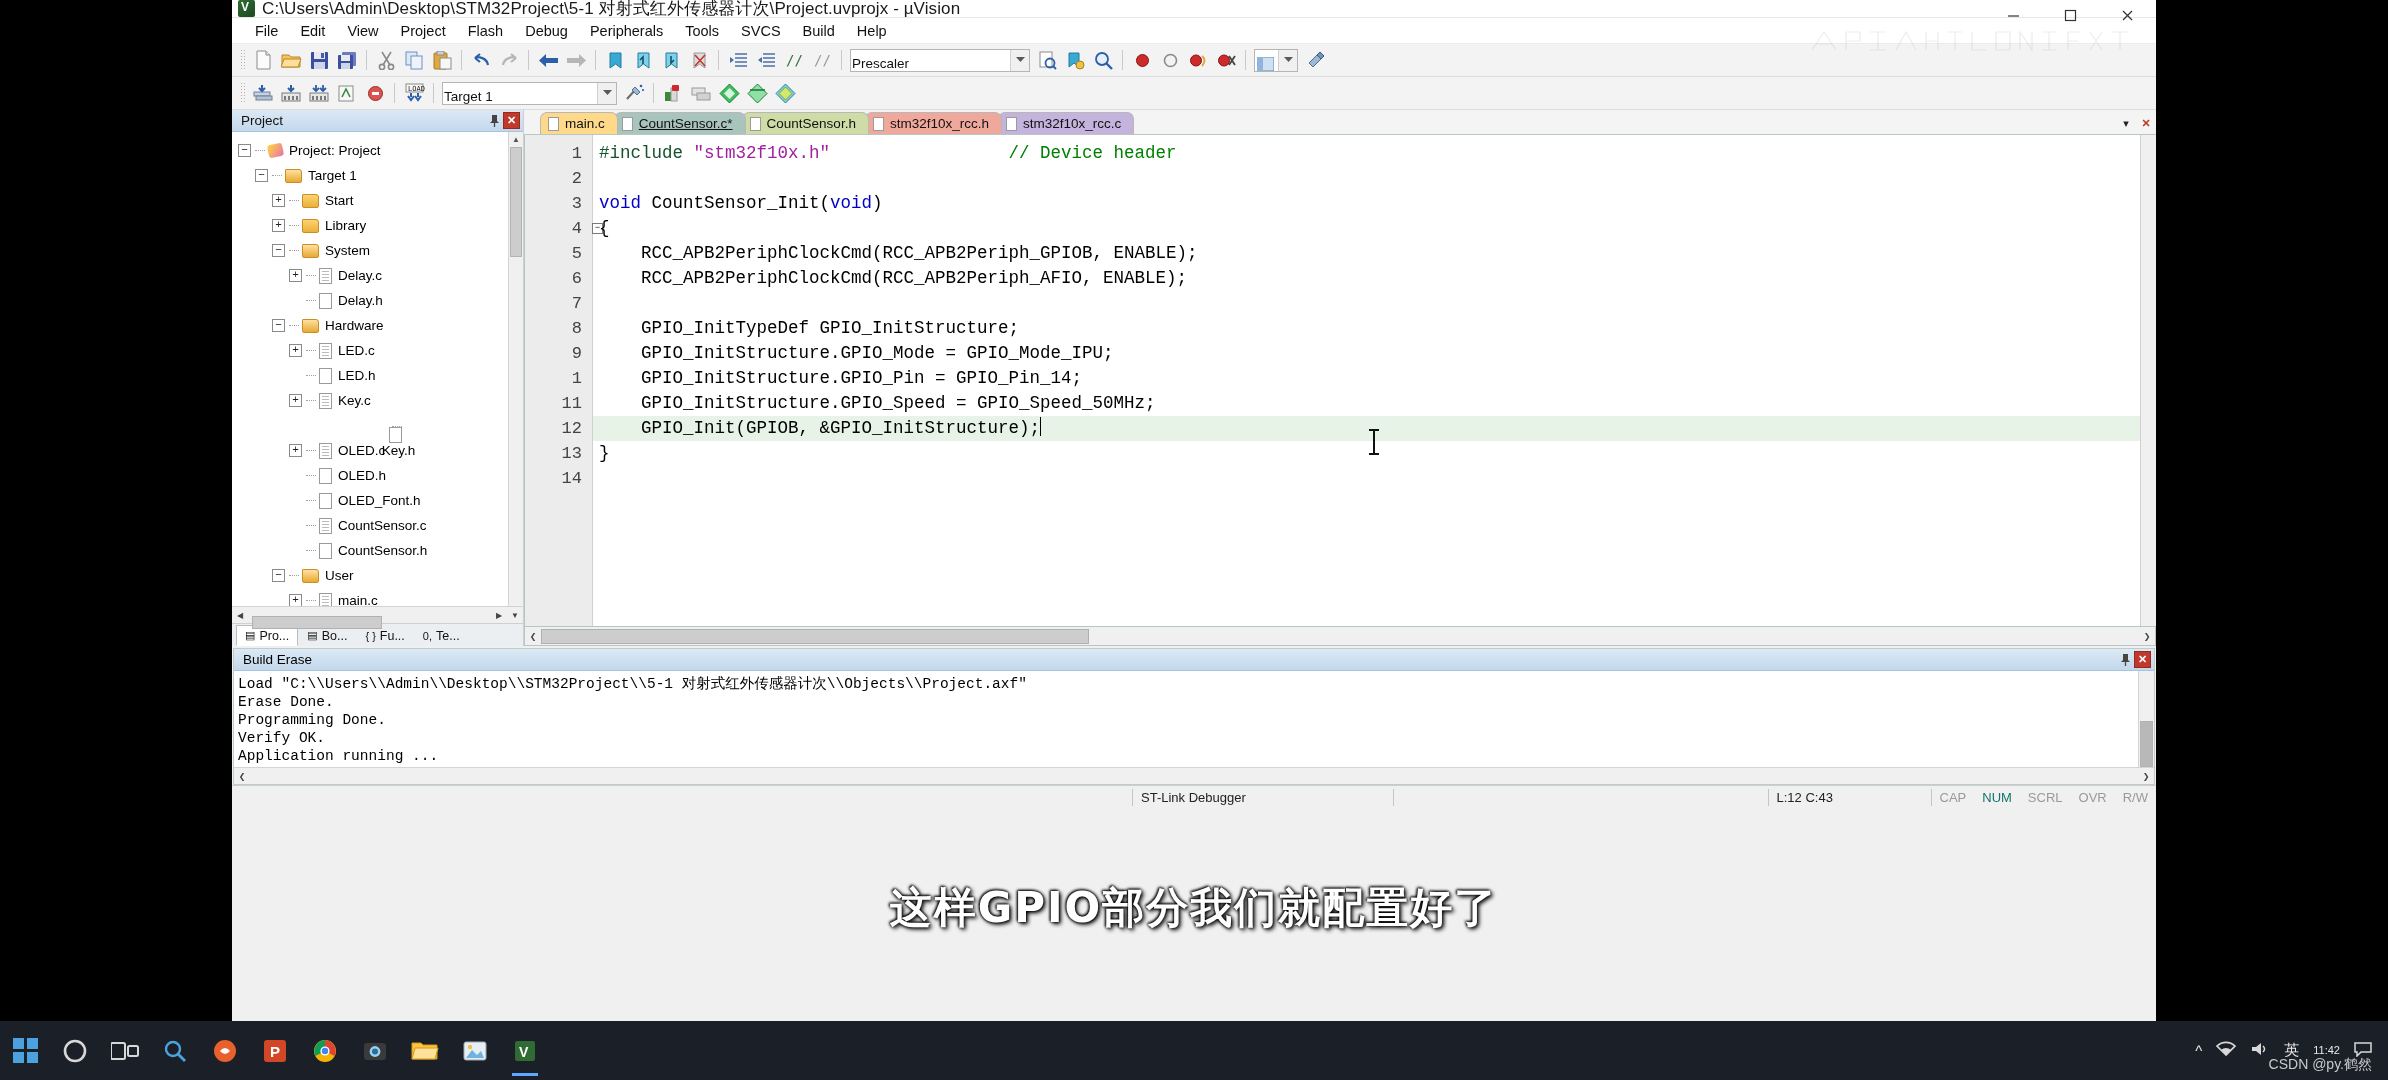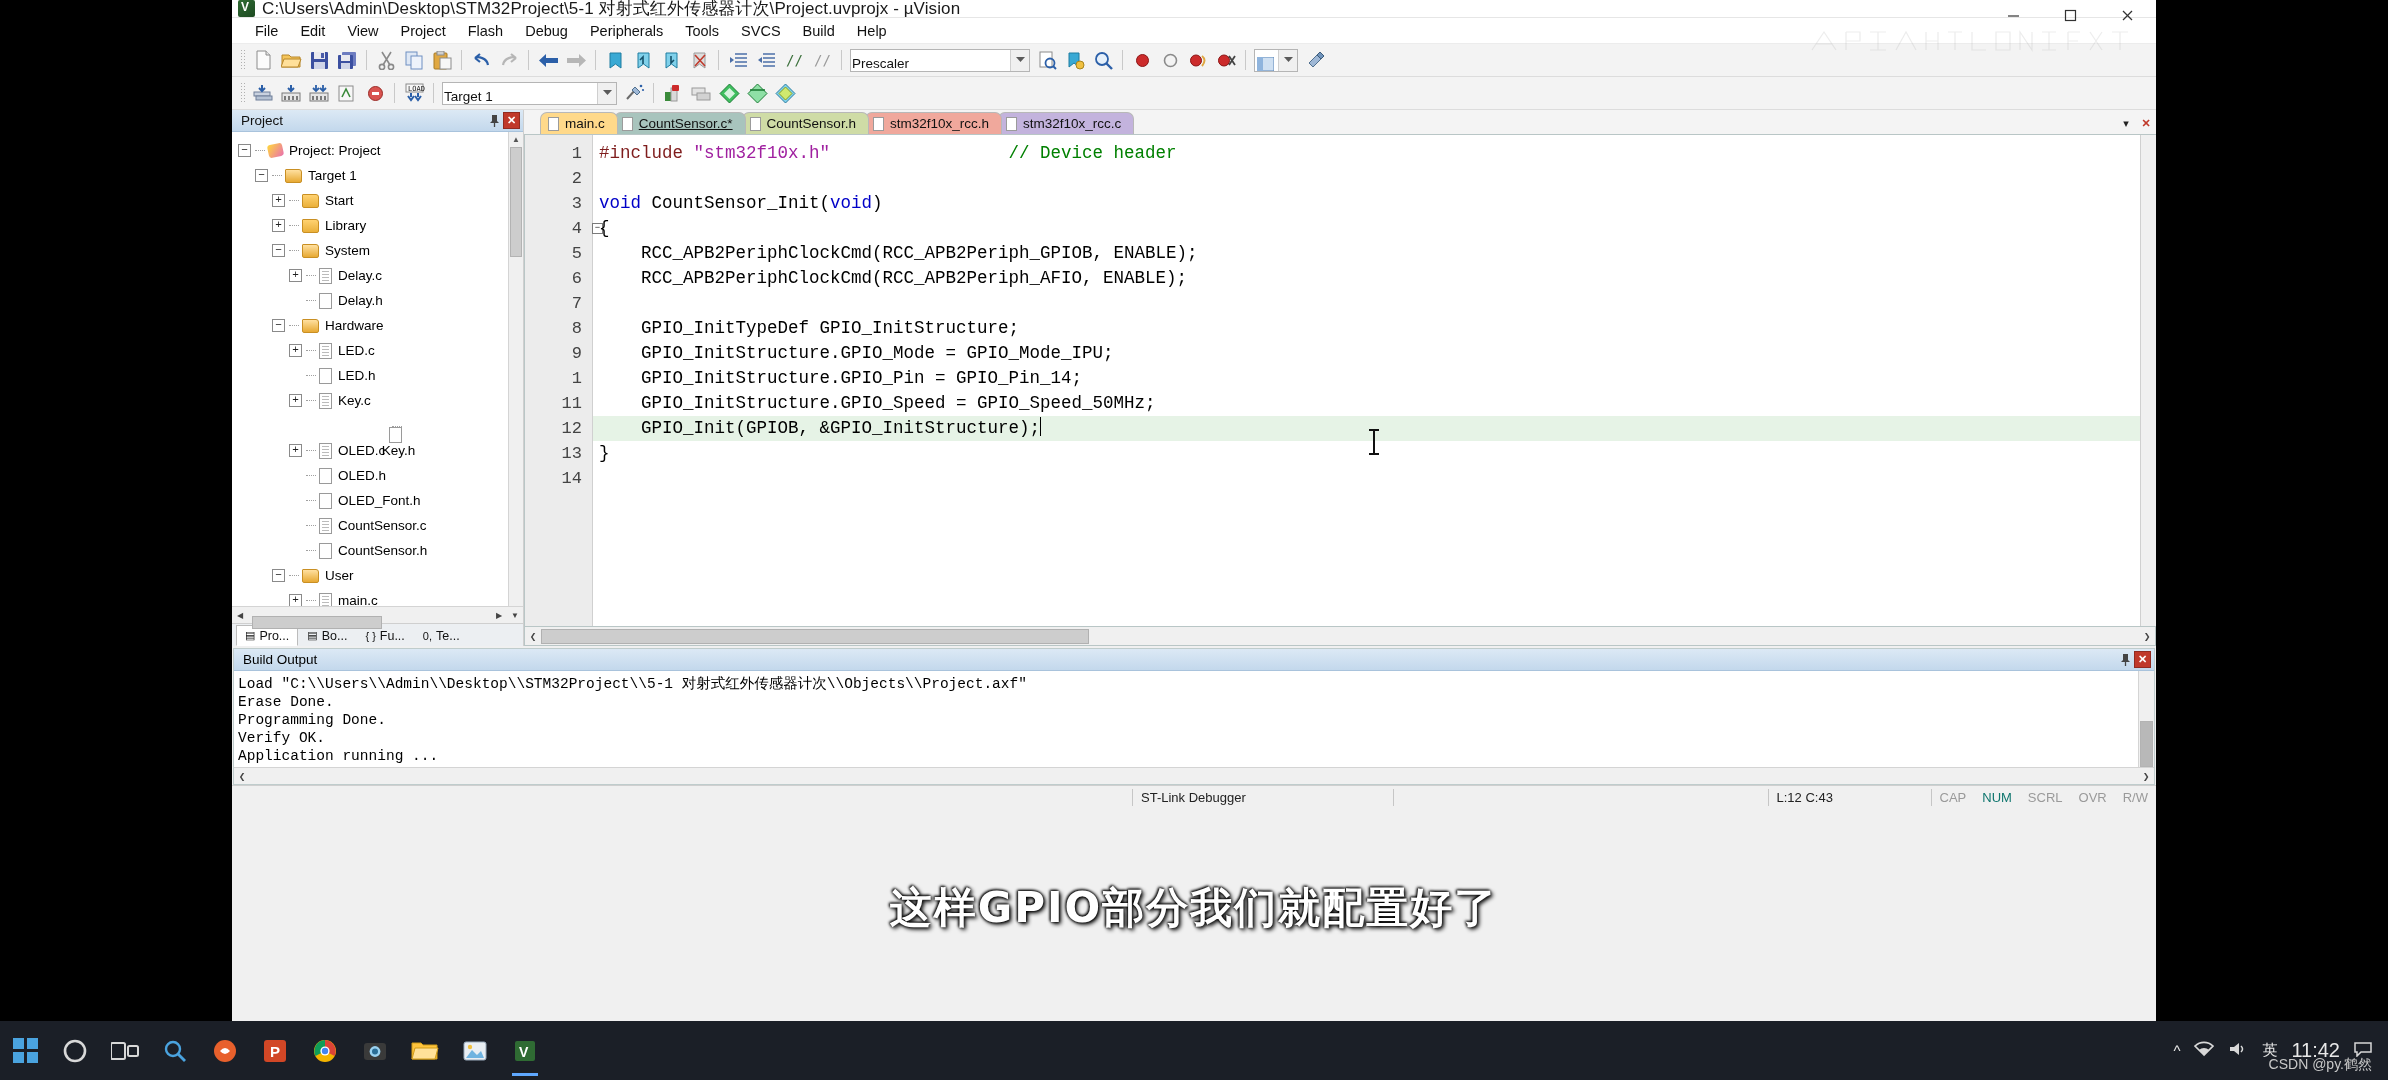--- a/index.html
+++ b/index.html
@@ -127,21 +127,21 @@
   .gline { height:25px; line-height:25px; font-family:"Liberation Mono",monospace;
            font-size:17px; color:#444; padding-right:10px; position:relative; }
   .fold { position:absolute; right:-11px; top:7px; width:11px; height:11px;
           border:1px solid #7a7a7a; background:#fff; font-size:9px; line-height:9px;
           text-align:center; color:#222; font-family:"Liberation Mono",monospace; }
   .codelines { flex:1; padding-top:6px; overflow:hidden; position:relative; }
   .cline { height:25px; line-height:25px; font-family:"Liberation Mono",monospace;
            font-size:17.5px; color:#000; white-space:pre; padding-left:6px; }
   .cline.hl { background:#e6f3e6; }
   .kw   { color:#0000c8; }
-  .pre  { color:#7f1d1d; }
+  .pre  { color:#14532d; }
   .str  { color:#a020a0; }
   .cmt  { color:#008000; }
   .caret{ display:inline-block; width:1px; height:19px; background:#000;
           vertical-align:-3px; }
   .mousecaret { position:absolute; left:780px; top:296px; width:2px; height:22px;
           background:#111; }
   .mousecaret::before, .mousecaret::after{ content:""; position:absolute; left:-4px;
           width:10px; height:2px; background:#111; }
   .mousecaret::before{ top:-2px; } .mousecaret::after{ bottom:-2px; }
 
@@ -176,21 +176,21 @@
   .st-sep { width:1px; height:17px; background:#c6c6c6; }
   .st-dim { color:#9a9a9a; }
 
   
   .taskbar { position:absolute; left:0; bottom:0; width:2388px; height:59px;
              background:#1b1f27; display:flex; align-items:center; }
   .tsk { width:50px; height:59px; display:flex; align-items:center;
          justify-content:center; }
   .tray { margin-left:auto; display:flex; align-items:center; padding-right:16px;
           color:#e8e8e8; font-size:15px; gap:14px; }
-  .tray .clock { text-align:center; line-height:1.15; font-size:20px; }
+  .tray .clock { text-align:center; line-height:1.15; font-size:11px; }
   .csdn { position:absolute; right:16px; bottom:6px; color:#c9c9c9; font-size:14px; }
   .winlogo { display:grid; grid-template-columns:11px 11px; grid-template-rows:11px 11px;
              gap:3px; }
   .winlogo i { background:#4aa3df; display:block; }
 </style>
 </head>
 <body>
 
 <div id="stage">
  <div id="vid">
@@ -815,21 +815,21 @@
         <div class="hs-arrow">❮</div>
         <div class="ch-thumb" style="width:548px"></div>
         <div style="flex:1"></div>
         <div class="hs-arrow">❯</div>
       </div>
     </div>
   </div>
 
   <div class="build">
     <div class="build-hdr">
-      <span>Build Output</span>
+      <span>Build Erase</span>
       <span style="flex:1"></span>
       <span class="pin">
         <svg width="11" height="13">
               <path d="M3 1 h5 v6 l2 2 h-9 l2 -2 Z" fill="#444"></path>
               <line x1="5.5" y1="9" x2="5.5" y2="13" stroke="#444" stroke-width="1.3"></line>
             </svg>
       </span>
       <span class="xbtn">✕</span>
     </div>
     <div class="build-body">

